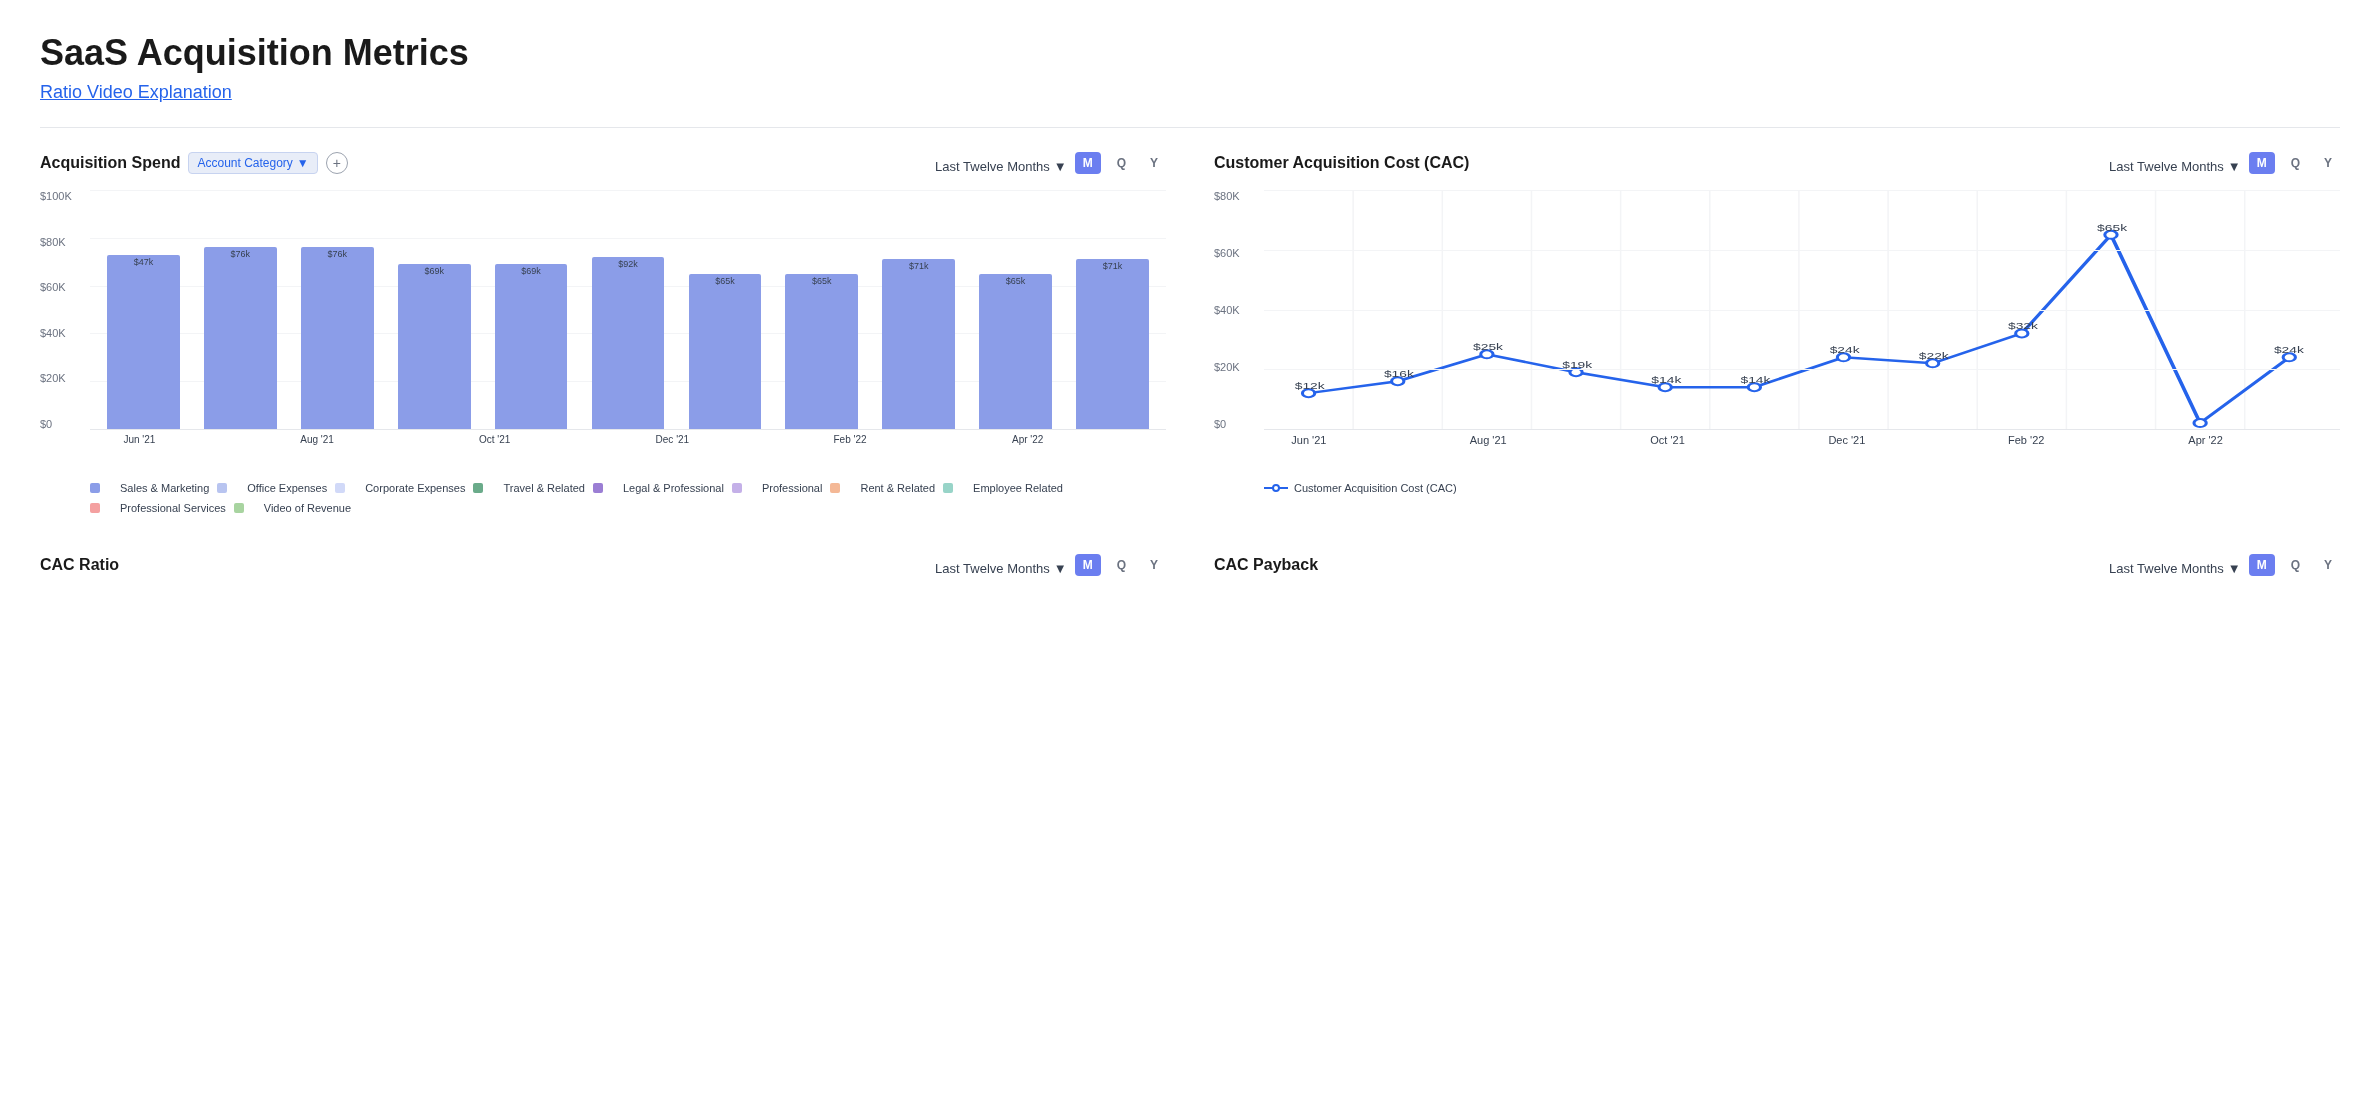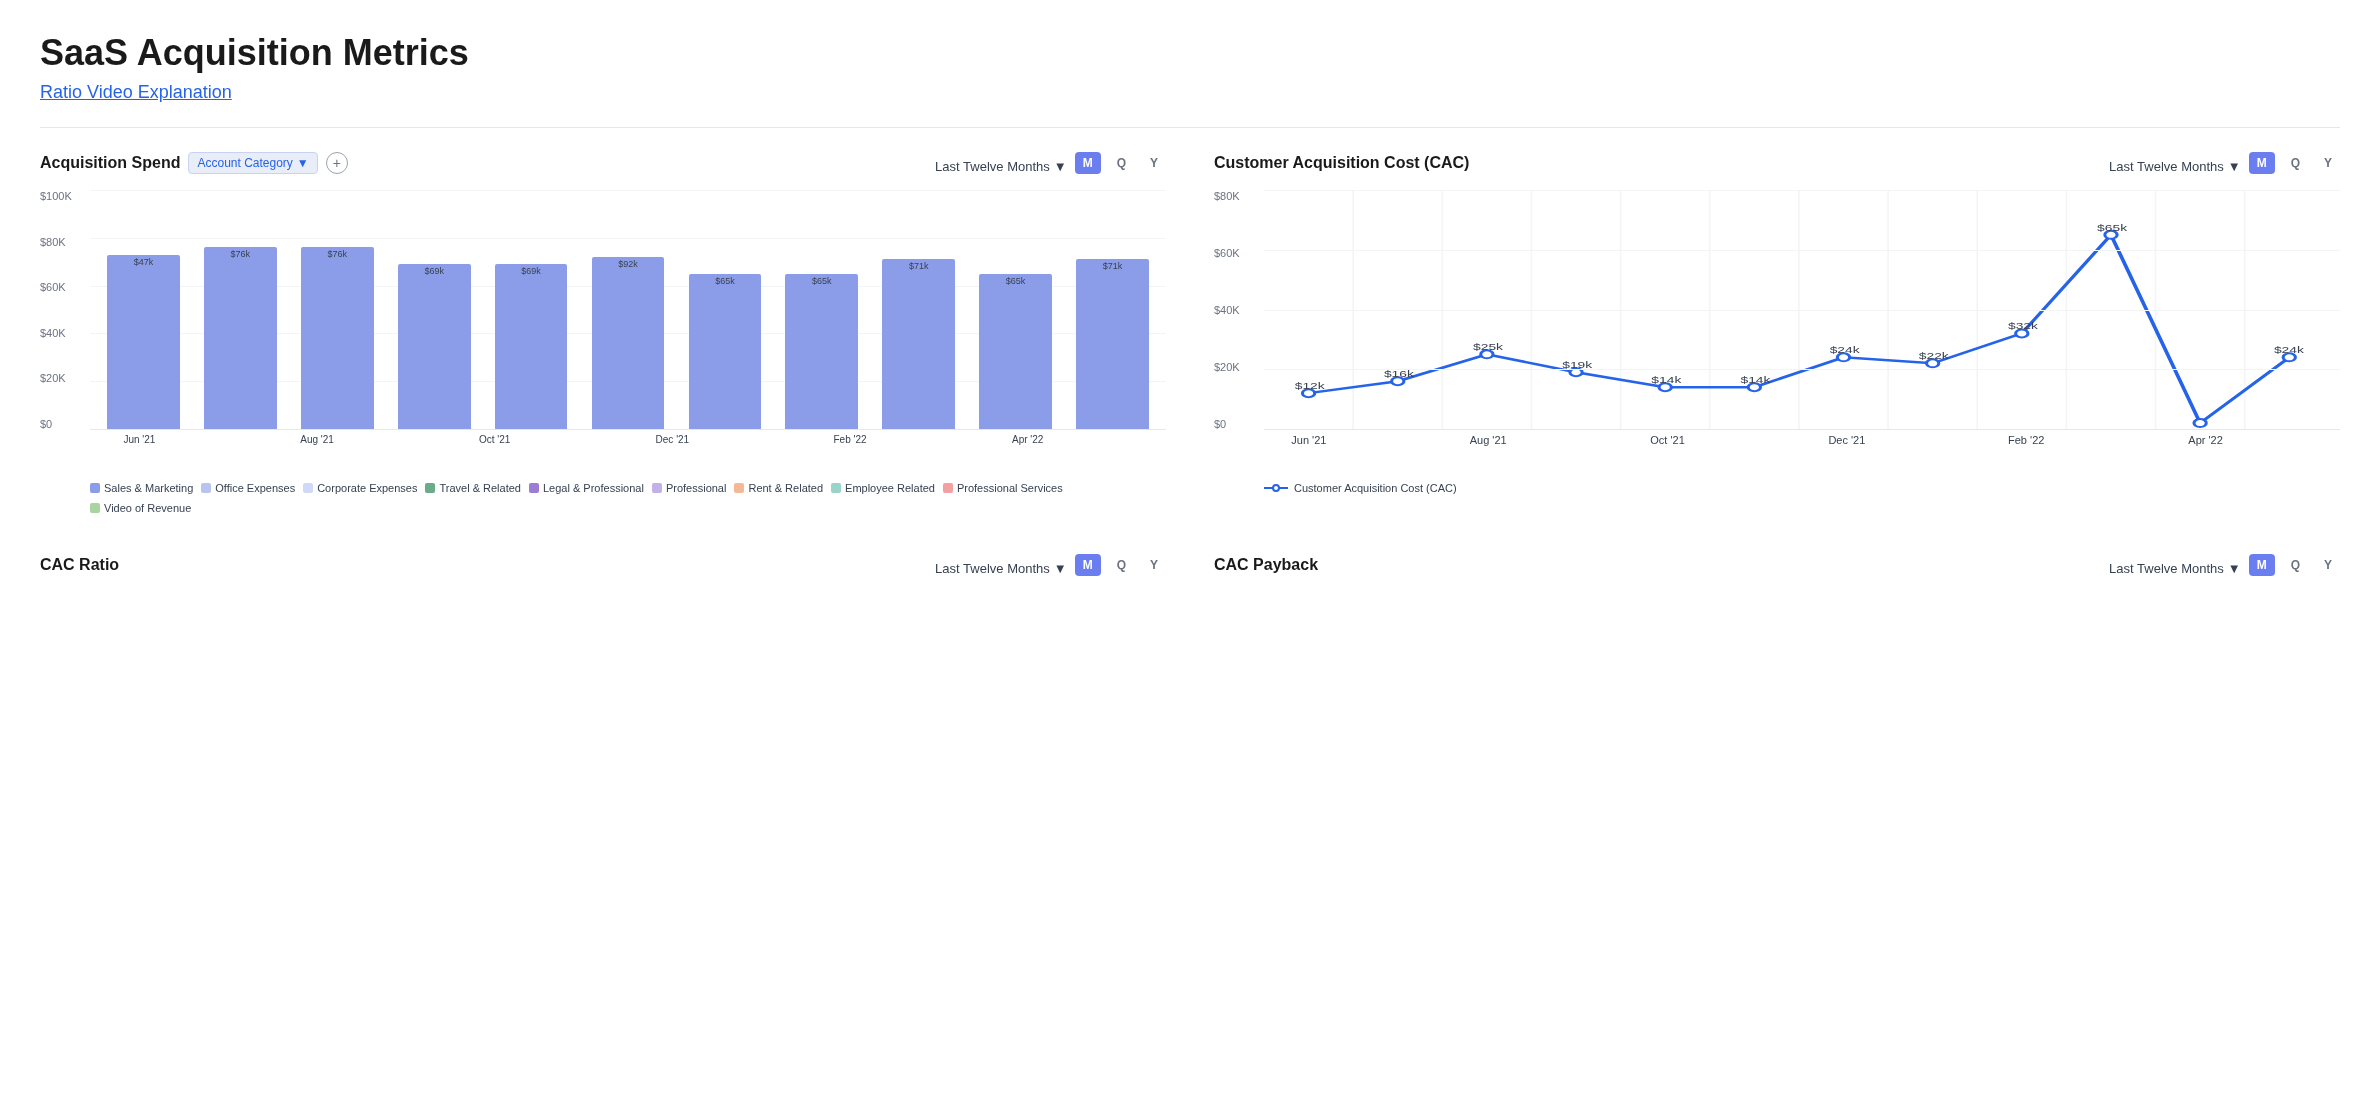--- a/index.html
+++ b/index.html
@@ -23,21 +23,21 @@
     .period-btn.active { background: #6b7ef0; color: #fff; }
     .period-btn.inactive { background: transparent; color: #6b7280; }
     .chart-area { position: relative; height: 280px; }
     .y-axis-labels { position: absolute; left: 0; top: 0; height: 240px; display: flex; flex-direction: column; justify-content: space-between; font-size: 11px; color: #6b7280; width: 44px; }
     .chart-content { margin-left: 50px; position: relative; height: 240px; border-bottom: 1px solid #e5e7eb; }
     .grid-lines { position: absolute; width: 100%; height: 100%; }
     .grid-line { position: absolute; width: 100%; border-top: 1px solid #f3f4f6; }
     .bars-container { display: flex; align-items: flex-end; height: 100%; gap: 6px; padding: 0 8px; position: relative; z-index: 2; }
     .x-axis { margin-left: 50px; display: flex; gap: 6px; padding: 0 8px; margin-top: 4px; }
     .chart-legend { margin-left: 50px; margin-top: 12px; display: flex; flex-wrap: wrap; gap: 8px; }
-    .legend-item { display: flex; align-items: center; gap: 4px; font-size: 11px; color: #374151; }
+    .legend-item { display: flex; align-items: center; gap: 20px; font-size: 11px; color: #374151; }
     .legend-dot { width: 10px; height: 10px; border-radius: 2px; flex-shrink: 0; }
     .line-chart-content { margin-left: 50px; position: relative; height: 240px; border-bottom: 1px solid #e5e7eb; overflow: hidden; }
     .line-chart-svg { width: 100%; height: 100%; }
     .line-chart-legend { margin-left: 50px; margin-top: 12px; display: flex; gap: 12px; }
     .line-legend-item { display: flex; align-items: center; gap: 6px; font-size: 11px; color: #374151; }
     
     .bottom-row { display: grid; grid-template-columns: 1fr 1fr; gap: 48px; margin-top: 40px; }
   </style>
 </head>
 <body>

